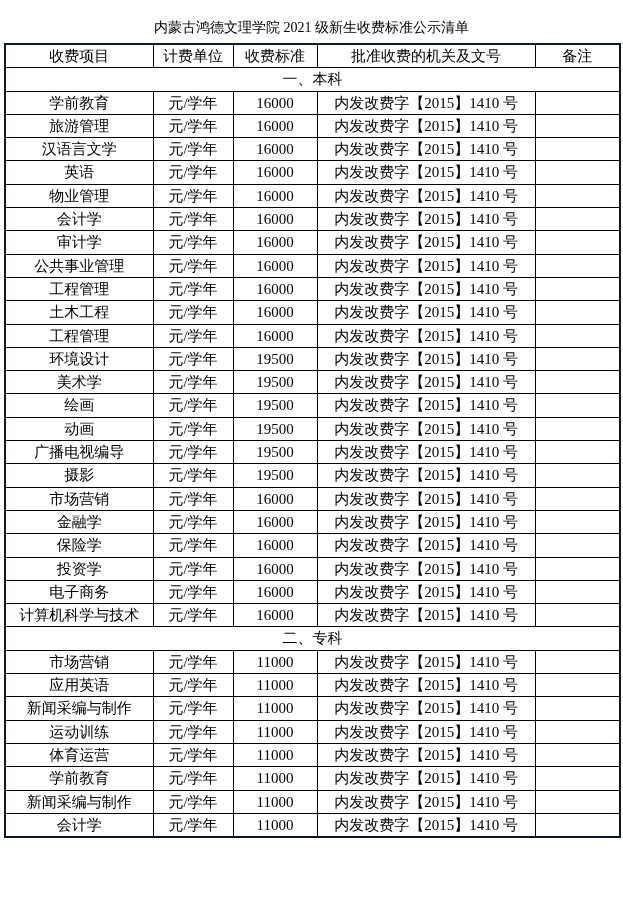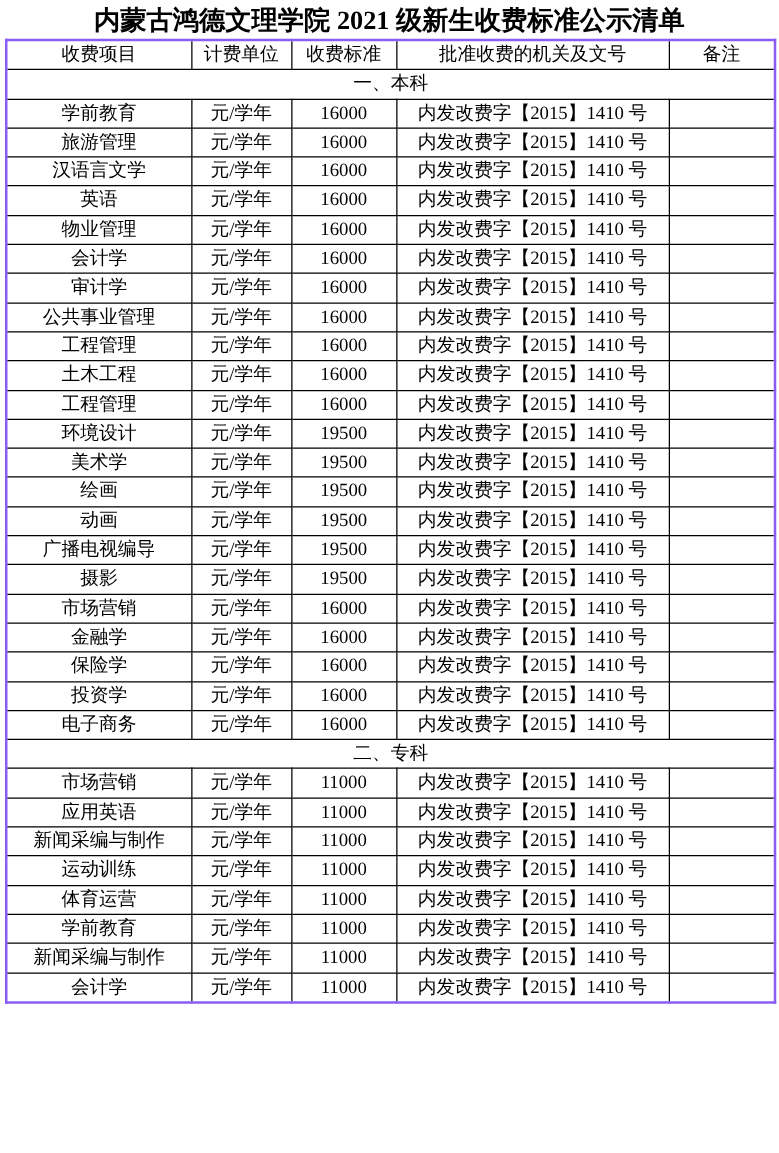--- a/index.html
+++ b/index.html
@@ -13,33 +13,33 @@
     font-family: "Liberation Serif", "DejaVu Serif", serif;
     color: #000000;
   }
   .page {
     width: 623px;
     height: 922px;
     overflow: hidden;
   }
   .doc-title {
     text-align: center;
-    font-weight: bold;
-    font-size: 21px;
+    font-weight: normal;
+    font-size: 14px;
     line-height: 26px;
-    padding-top: 3px;
+    padding-top: 15px;
     white-space: nowrap;
   }
   table.fee-table {
     border-collapse: collapse;
     table-layout: fixed;
     width: 615px;
     margin-left: 4px;
     margin-top: 2px;
-    border: 2px solid #8b5cf6;
+    border: 2px solid #0f172a;
   }
   table.fee-table th,
   table.fee-table td {
     border: 1px solid #000000;
     text-align: center;
     vertical-align: middle;
     font-size: 15px;
     font-weight: normal;
     height: 22.3px;
     line-height: 22.3px;
@@ -230,20 +230,27 @@
           <td></td>
         </tr>
         <tr>
           <td>电子商务</td>
           <td>元/学年</td>
           <td>16000</td>
           <td>内发改费字【2015】1410 号</td>
           <td></td>
         </tr>
         <tr>
+          <td>计算机科学与技术</td>
+          <td>元/学年</td>
+          <td>16000</td>
+          <td>内发改费字【2015】1410 号</td>
+          <td></td>
+        </tr>
+        <tr>
           <td colspan="5" class="section-cell">二、专科</td>
         </tr>
         <tr>
           <td>市场营销</td>
           <td>元/学年</td>
           <td>11000</td>
           <td>内发改费字【2015】1410 号</td>
           <td></td>
         </tr>
         <tr>

